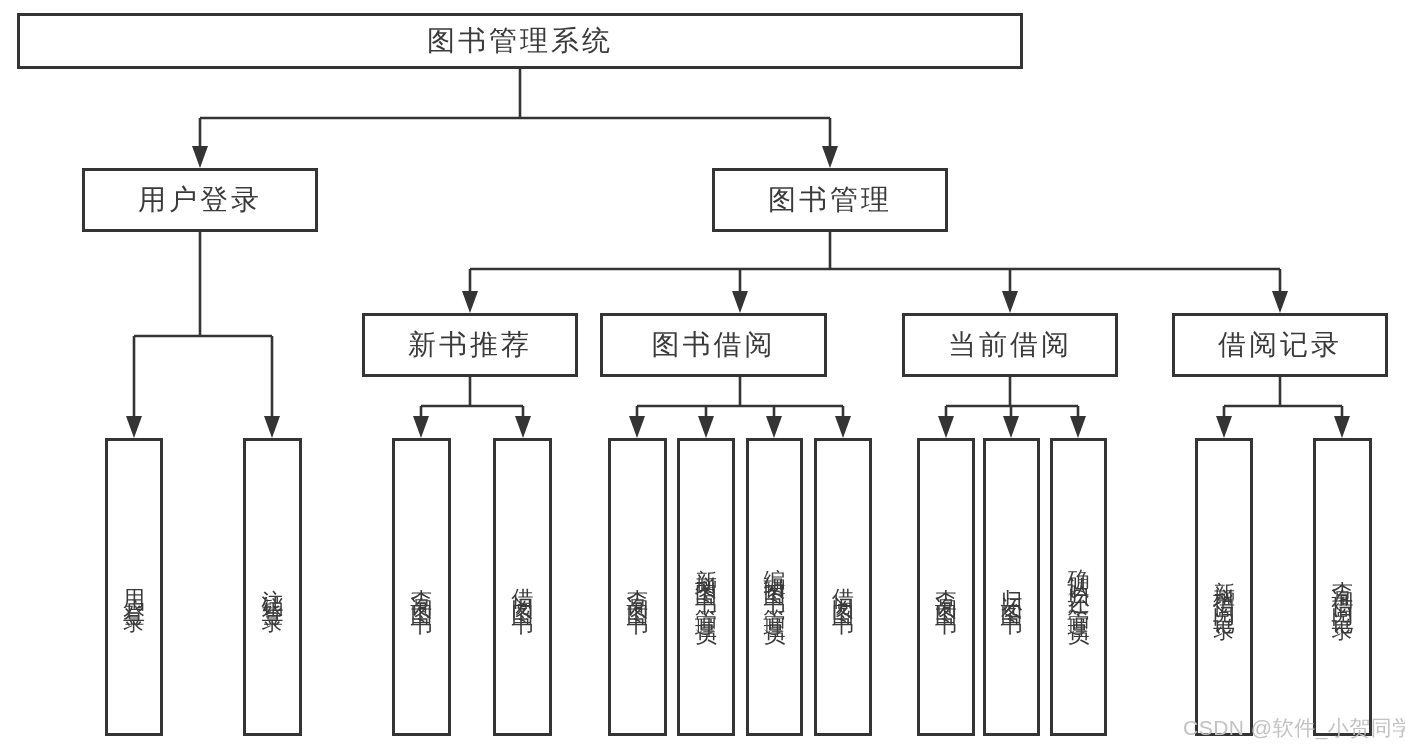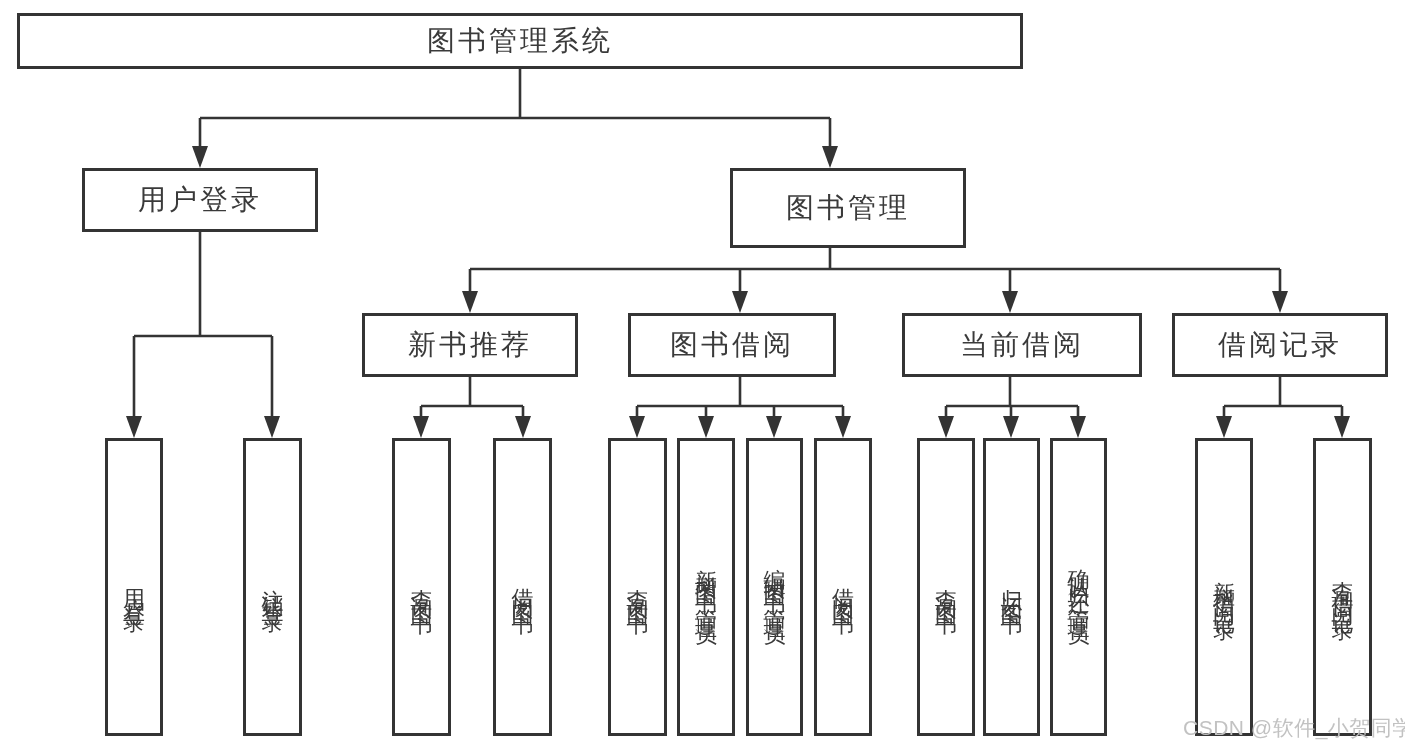--- a/index.html
+++ b/index.html
@@ -122,25 +122,25 @@
       <path d="M1003 416 L1019 416 L1011 438 Z"></path>
       <path d="M1070 416 L1086 416 L1078 438 Z"></path>
       <path d="M1216 416 L1232 416 L1224 438 Z"></path>
       <path d="M1334 416 L1350 416 L1342 438 Z"></path>
     </g>
   </svg>
 
   <div class="box h-box" style="left:17px; top:13px; width:1006px; height:56px;">图书管理系统</div>
 
   <div class="box h-box" style="left:82px; top:168px; width:236px; height:64px;">用户登录</div>
-  <div class="box h-box" style="left:730px; top:168px; width:236px; height:80px;">图书管理</div>
+  <div class="box h-box" style="left:712px; top:168px; width:236px; height:64px;">图书管理</div>
 
   <div class="box h-box" style="left:362px; top:313px; width:216px; height:64px;">新书推荐</div>
-  <div class="box h-box" style="left:628px; top:313px; width:208px; height:64px;">图书借阅</div>
-  <div class="box h-box" style="left:902px; top:313px; width:240px; height:64px;">当前借阅</div>
+  <div class="box h-box" style="left:600px; top:313px; width:227px; height:64px;">图书借阅</div>
+  <div class="box h-box" style="left:902px; top:313px; width:216px; height:64px;">当前借阅</div>
   <div class="box h-box" style="left:1172px; top:313px; width:216px; height:64px;">借阅记录</div>
 
   <div class="box v-box" style="left:105px; top:438px; width:58px; height:298px;">用户登录</div>
   <div class="box v-box" style="left:243px; top:438px; width:59px; height:298px;">注销登录</div>
 
   <div class="box v-box" style="left:392px; top:438px; width:59px; height:298px;">查询图书</div>
   <div class="box v-box" style="left:493px; top:438px; width:59px; height:298px;">借阅图书</div>
 
   <div class="box v-box" style="left:608px; top:438px; width:59px; height:298px;">查询图书</div>
   <div class="box v-box" style="left:677px; top:438px; width:58px; height:298px;">新增图书（管理员）</div>

